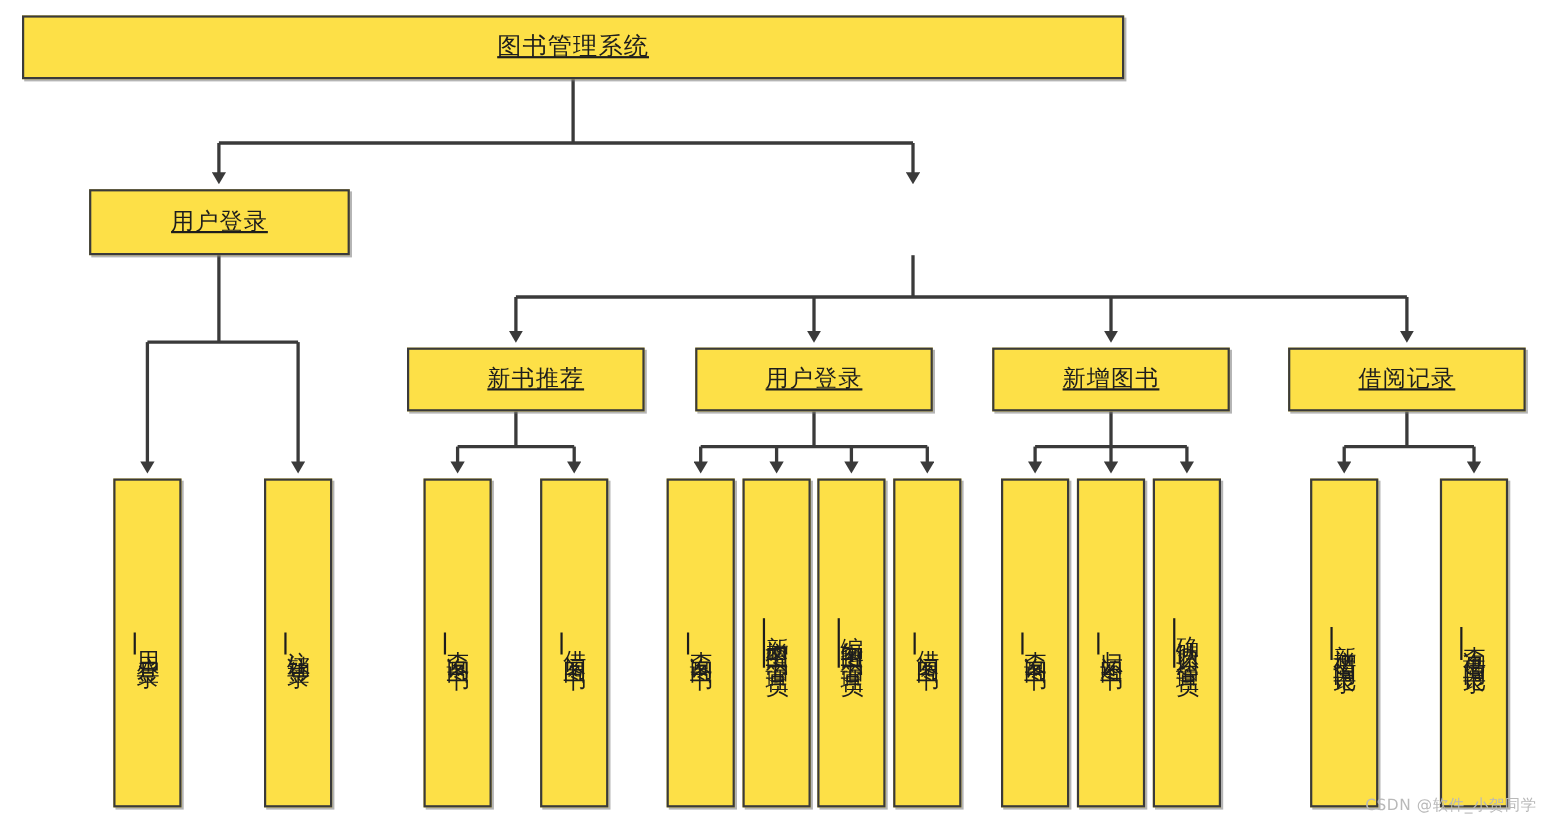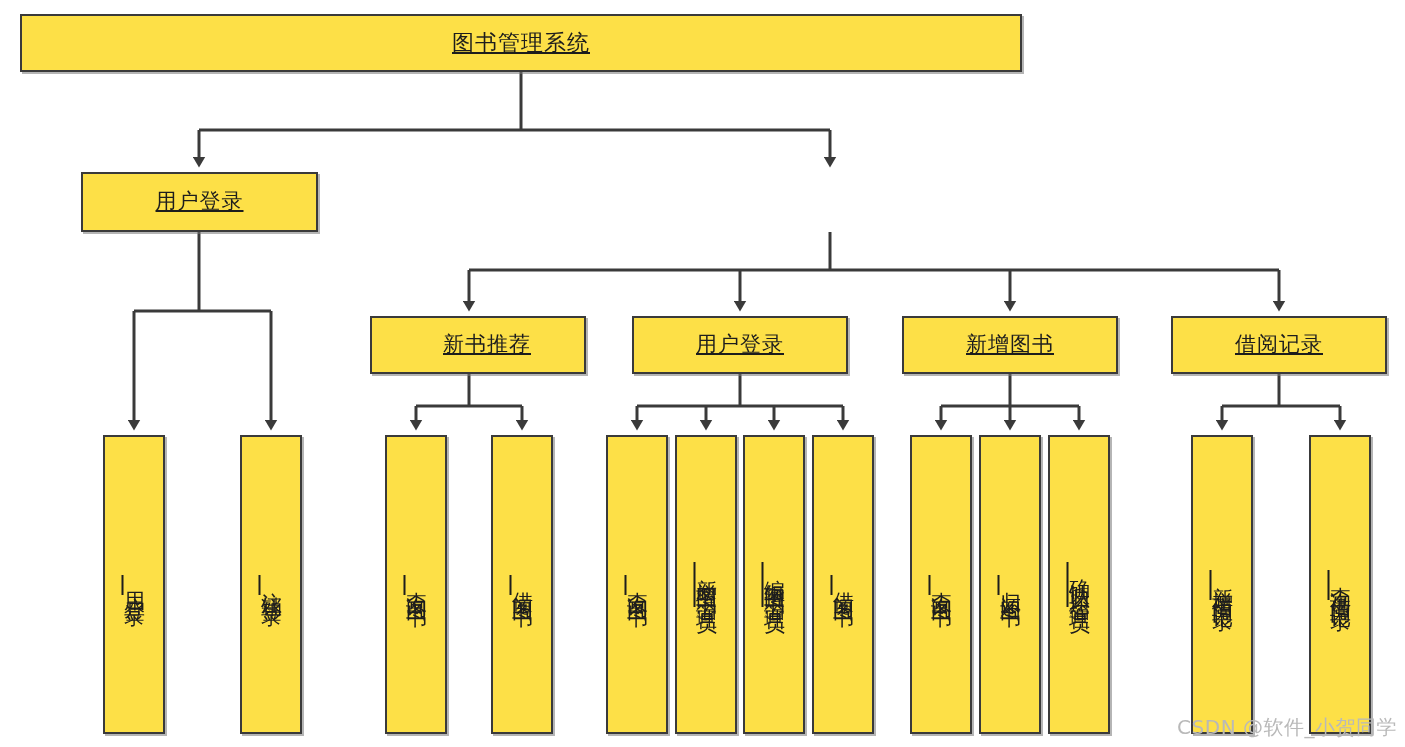--- a/index.html
+++ b/index.html
@@ -41,21 +41,21 @@
     font-size:21px;
     letter-spacing:5px;
     line-height:1;
     white-space:nowrap;
     text-align:center;
   }
 
   #watermark{
     position:absolute;
     right:8px;bottom:6px;
-    font-size:20px;
+    font-size:14px;
     color:#b9b9b9;
     letter-spacing:.5px;
     white-space:nowrap;
     pointer-events:none;
   }
 </style>
 </head>
 <body>
 
 <div id="stage">

